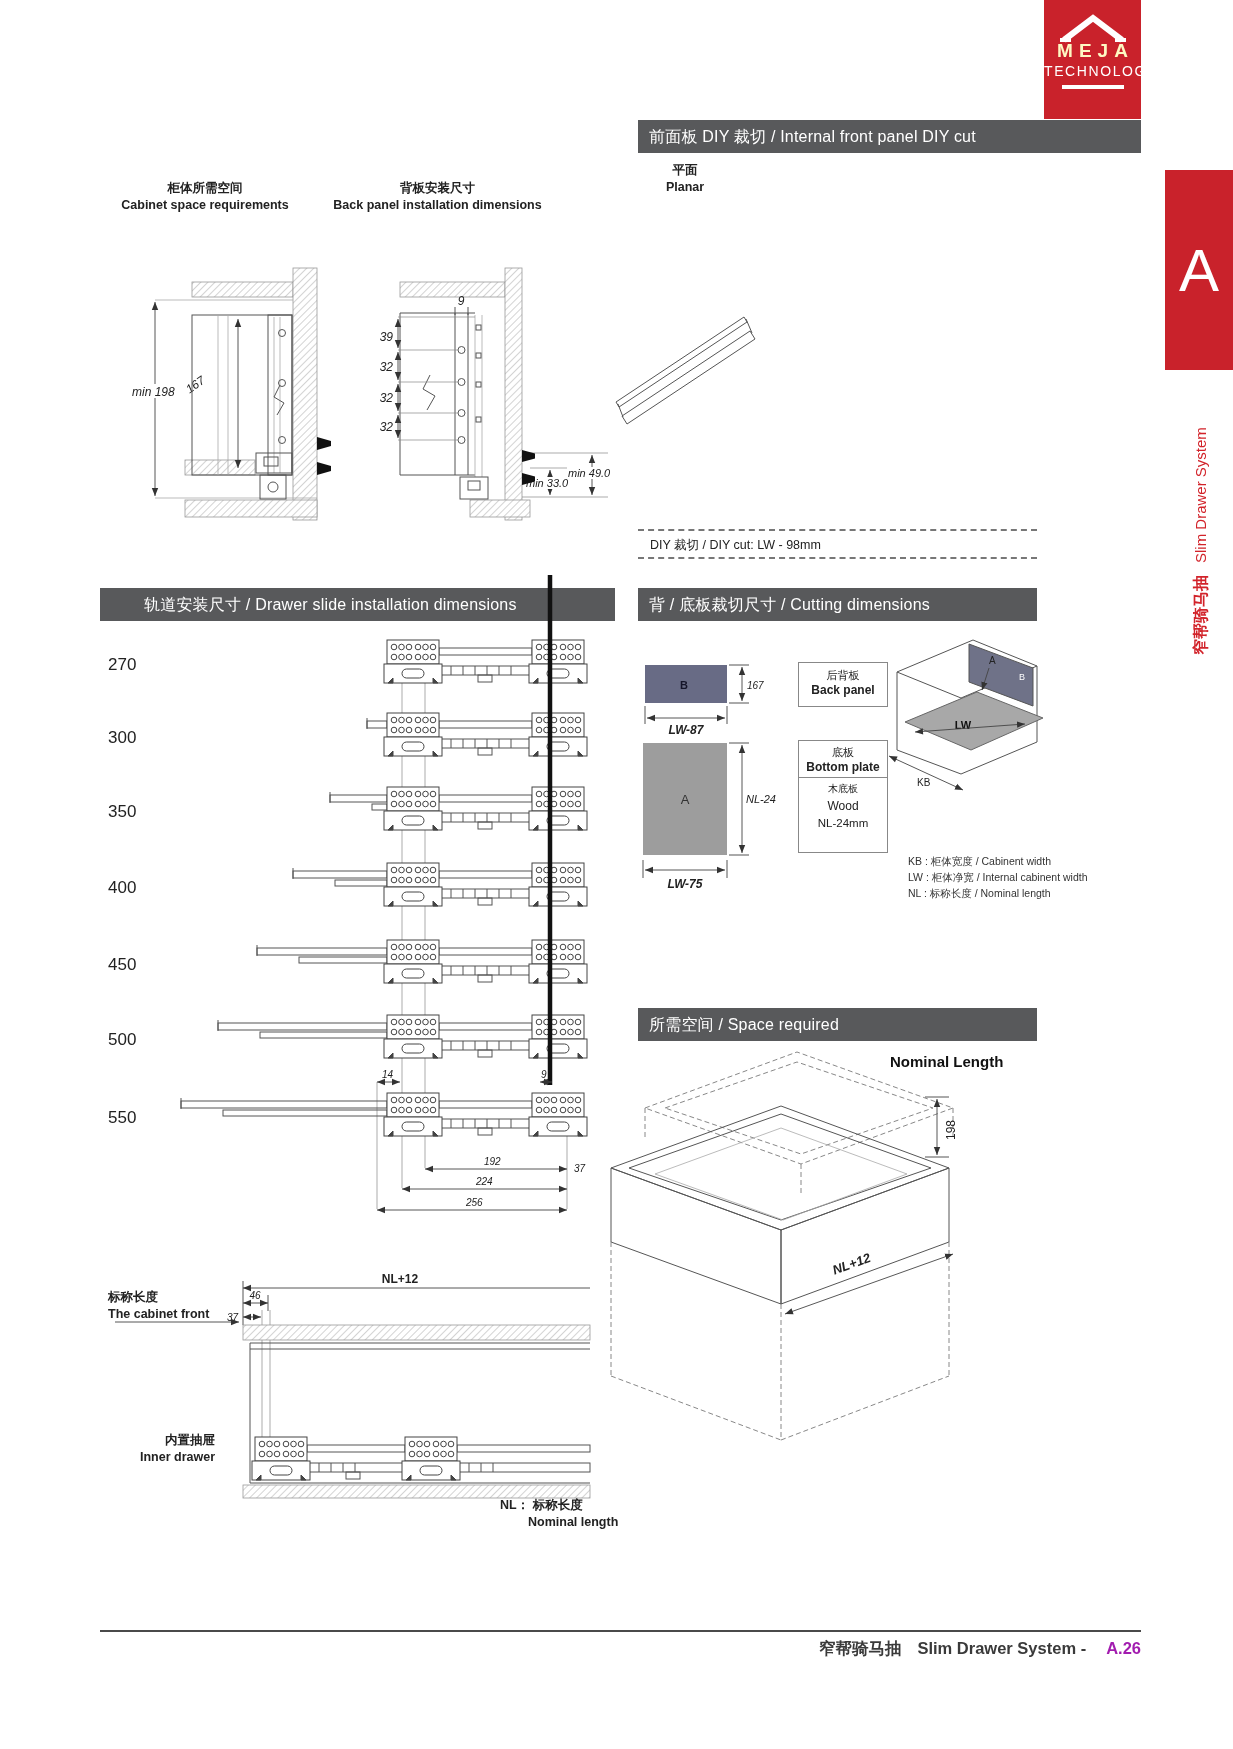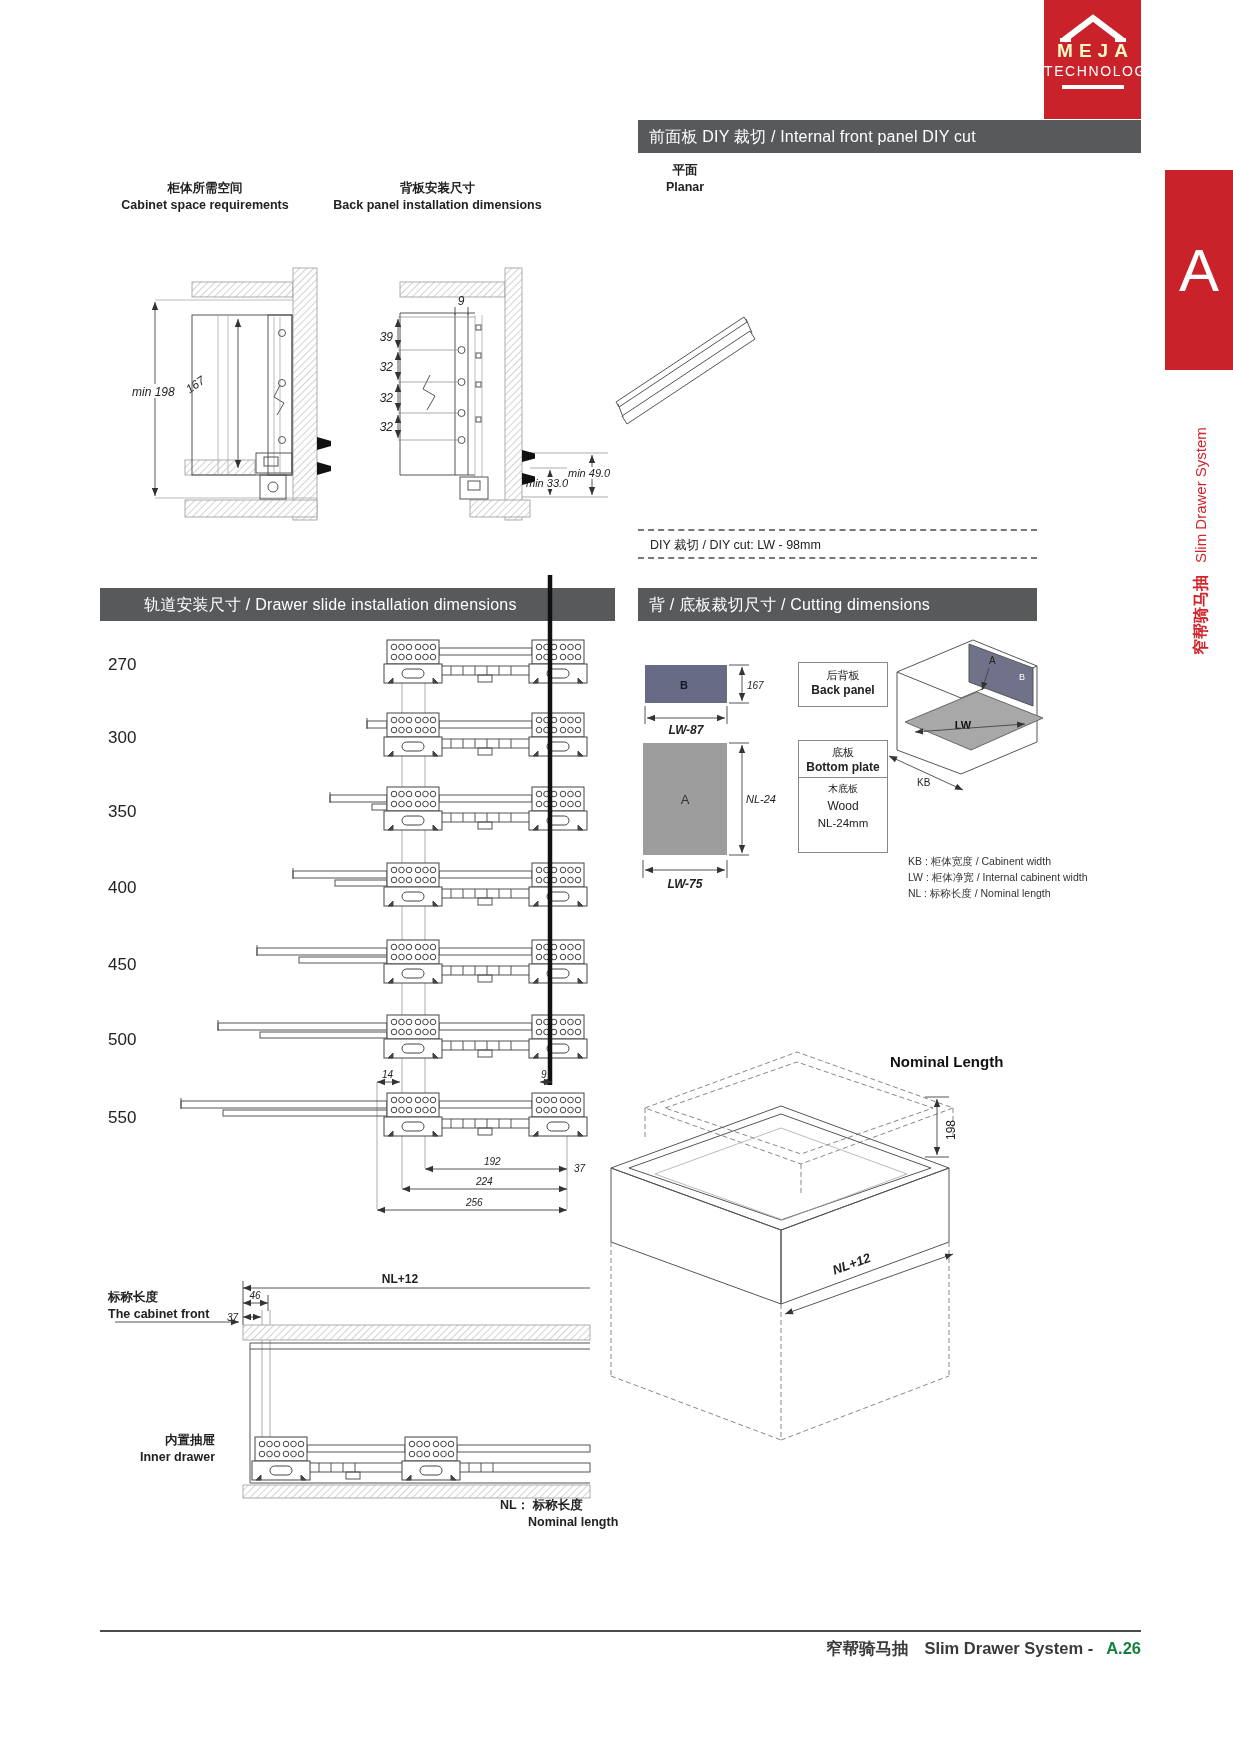--- a/index.html
+++ b/index.html
@@ -28,21 +28,21 @@
   .lblbox{position:absolute;border:1px solid #888;box-sizing:border-box;text-align:center;color:#222;}
   .lblbox .zh{font-size:11px;}
   .lblbox .en{font-size:12px;font-weight:bold;}
   .lblbox .rule{border-top:1px solid #888;margin:3px 0 4px;}
   
   #legend{position:absolute;left:908px;top:853px;font-size:10.5px;line-height:16px;color:#333;}
   
   #footrule{position:absolute;left:100px;top:1630px;width:1041px;height:2px;background:#4a4a4a;}
   #footer{position:absolute;left:500px;top:1638px;width:641px;text-align:right;font-size:16.5px;
           font-weight:bold;color:#3a3a3a;}
-  #footer .pg{color:#15803d;margin-left:13px;}
+  #footer .pg{color:#a21caf;margin-left:20px;}
   #footer .zh{margin-right:16px;}
   
   svg{position:absolute;overflow:visible;}
   .t{stroke:#555;stroke-width:1;fill:none;}
   .tl{stroke:#aaa;stroke-width:.8;fill:none;}
   .g{stroke:#888;stroke-width:.7;fill:none;}
   .d{stroke:#444;stroke-width:.9;fill:none;}
   .dash{stroke:#888;stroke-width:1;fill:none;stroke-dasharray:5 3;}
   .thick{stroke:#111;stroke-width:4.5;fill:none;}
   text{font-family:"Liberation Sans","DejaVu Sans",sans-serif;}
@@ -404,20 +404,21 @@
     <line class="d" x1="4" y1="156" x2="78" y2="190" marker-start="url(#m5s)" marker-end="url(#m5e)"></line>
     <text x="32" y="186" font-size="10" fill="#222">KB</text>
   </svg>
 
   <div id="legend">
     <div>KB : 柜体宽度 / Cabinent width</div>
     <div>LW : 柜体净宽 / Internal cabinent width</div>
     <div>NL : 标称长度 / Nominal length</div>
   </div>
 
+  <div class="bar" style="left:638px;top:1008px;width:399px;">所需空间 / Space required</div>
 
   <div class="abs" style="left:890px;top:1053px;width:160px;font-size:15px;font-weight:bold;color:#111;">Nominal Length</div>
 
   <svg style="left:585px;top:1042px;" width="460" height="430">
     <defs>
       <marker id="m6e" markerWidth="9" markerHeight="8" refX="8" refY="4" orient="auto" markerUnits="userSpaceOnUse">
         <path d="M0,0.8 L8,4 L0,7.2 Z" fill="#333"></path>
         </marker>
       <marker id="m6s" markerWidth="9" markerHeight="8" refX="0" refY="4" orient="auto" markerUnits="userSpaceOnUse">
         <path d="M8,0.8 L0,4 L8,7.2 Z" fill="#333"></path>

